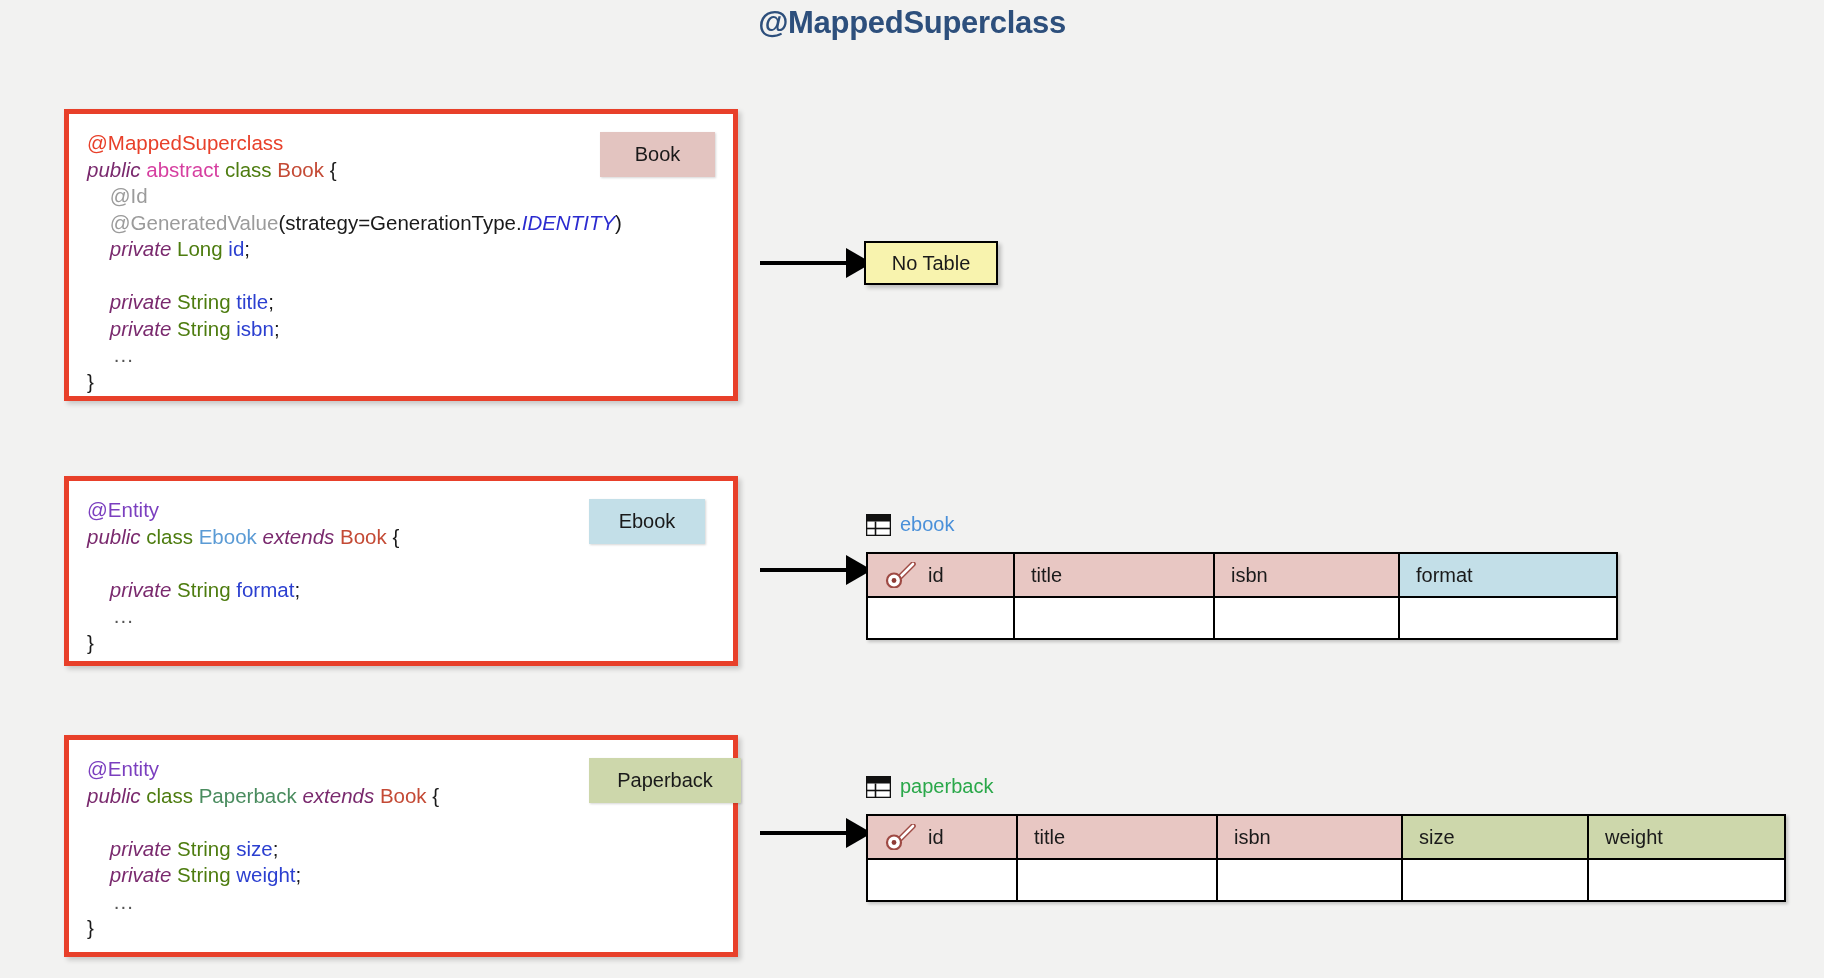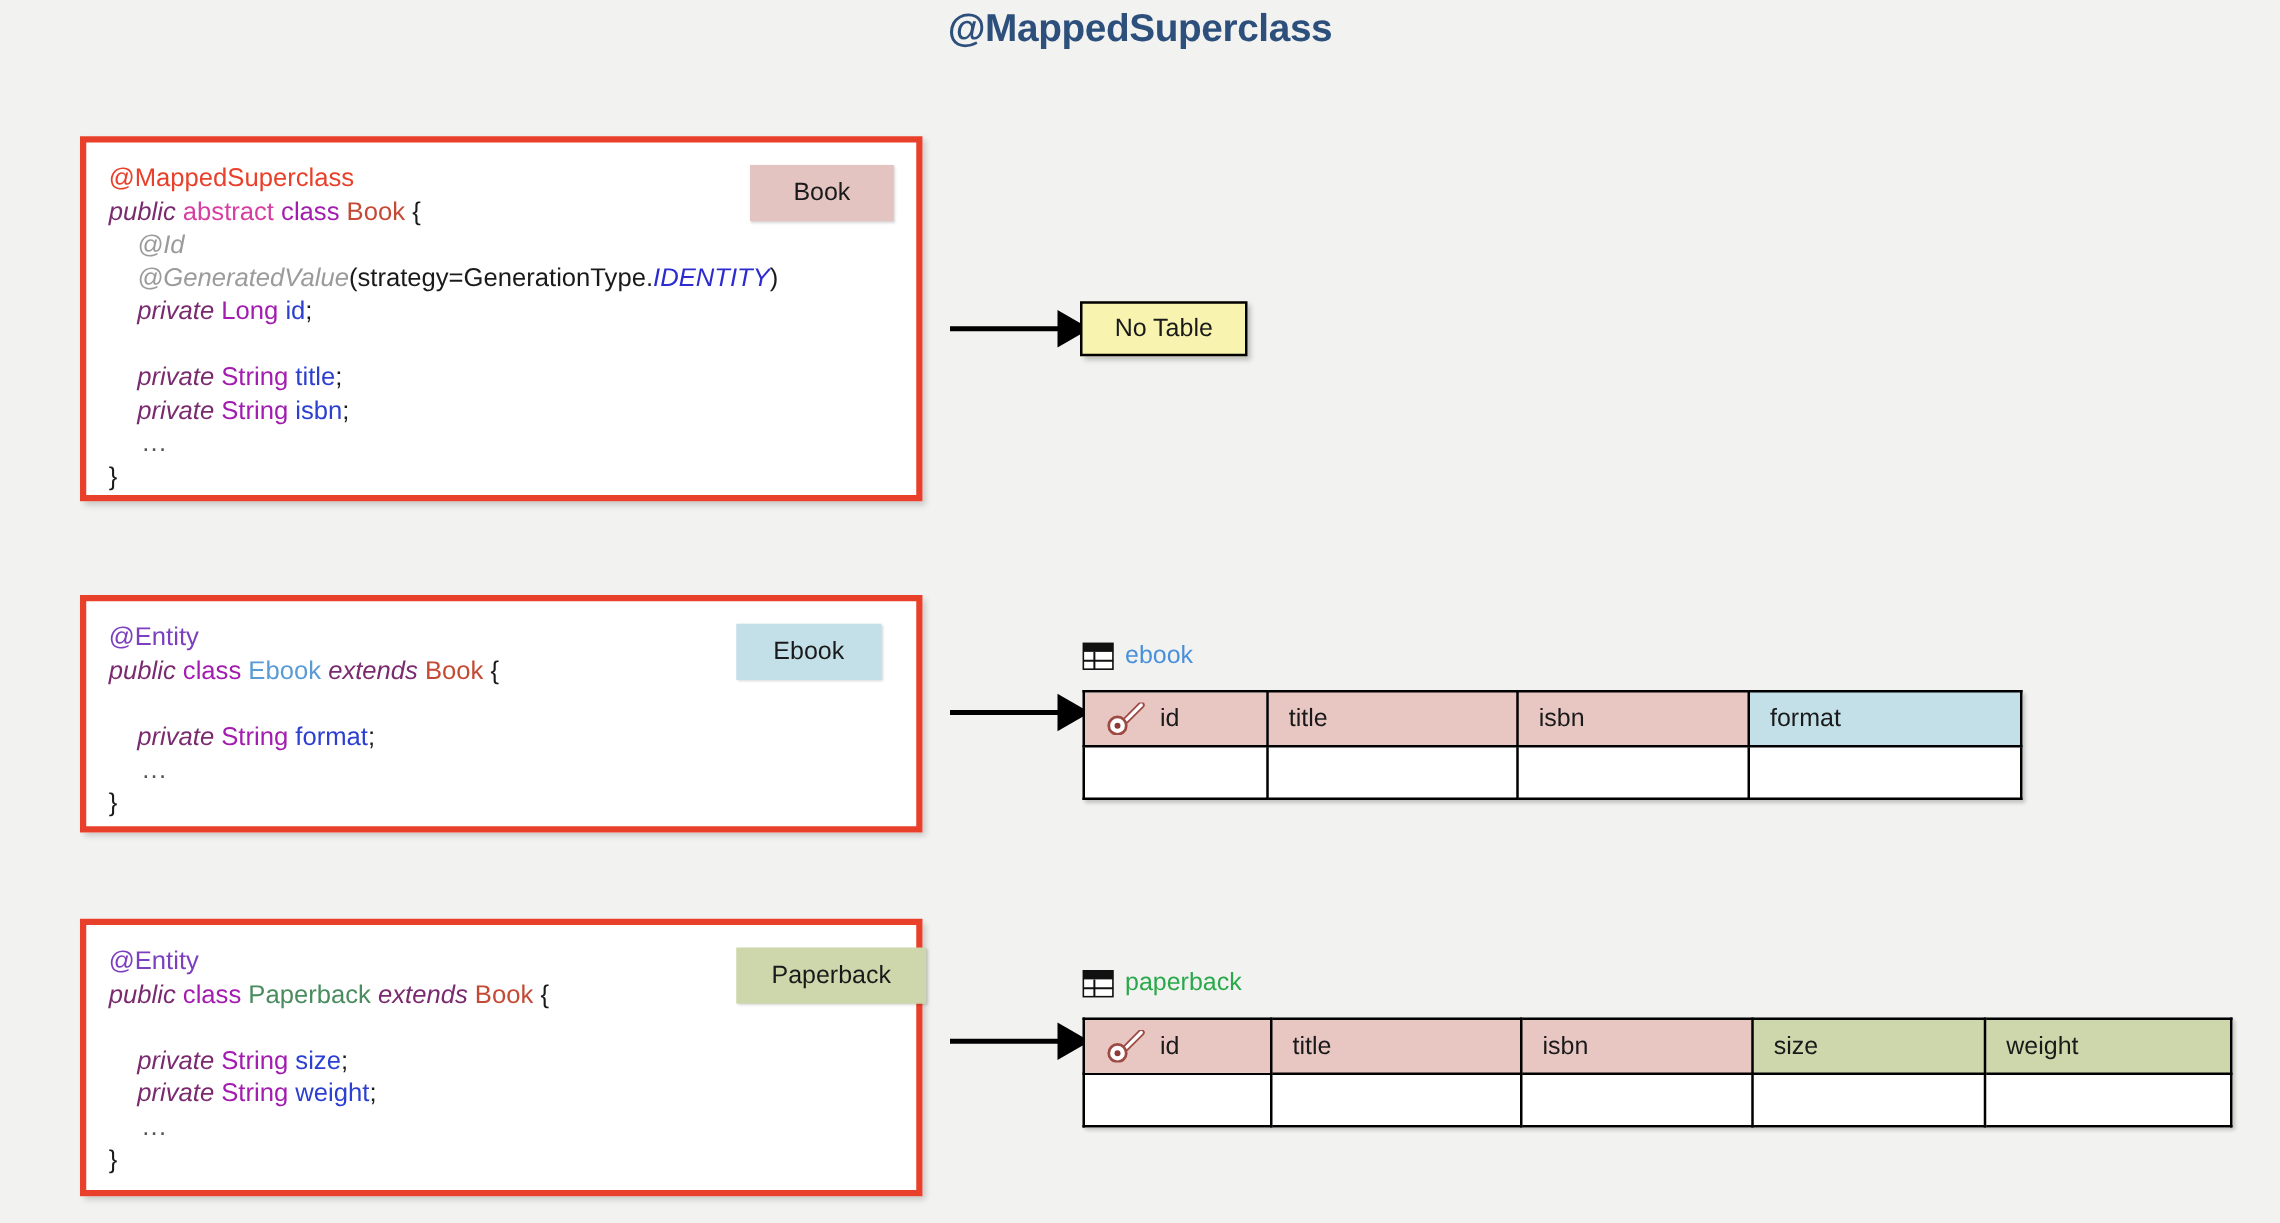--- a/index.html
+++ b/index.html
@@ -36,24 +36,24 @@
     line-height: 26.5px;
     white-space: pre;
     color: #1a1a1a;
   }
   .ln { display: block; height: 26.5px; }
   .ln.blank { height: 26.5px; }
 
   
   .c-ann      { color: #e8402a; }   
   .c-ann-pur  { color: #7b3fbf; }   
-  .c-ann-gray { color: #9b9b9b; font-style: italic; }   
+  .c-ann-gray { color: #9b9b9b; }   
   .c-kw       { color: #7a2a6e; font-style: italic; }   
   .c-kw2      { color: #d63fa0; }   
-  .c-type     { color: #a21caf; }   
+  .c-type     { color: #4d7c0f; }   
   .c-book     { color: #c44a35; }   
   .c-ebook    { color: #5b9bd5; }   
   .c-paper    { color: #4a8c5f; }   
   .c-field    { color: #2b3fd0; }   
   .c-ident    { color: #2b2bd0; font-style: italic; }  
   .c-plain    { color: #1a1a1a; }
   .c-dots     { color: #555; letter-spacing: 1px; }
 
   
   .badge {

